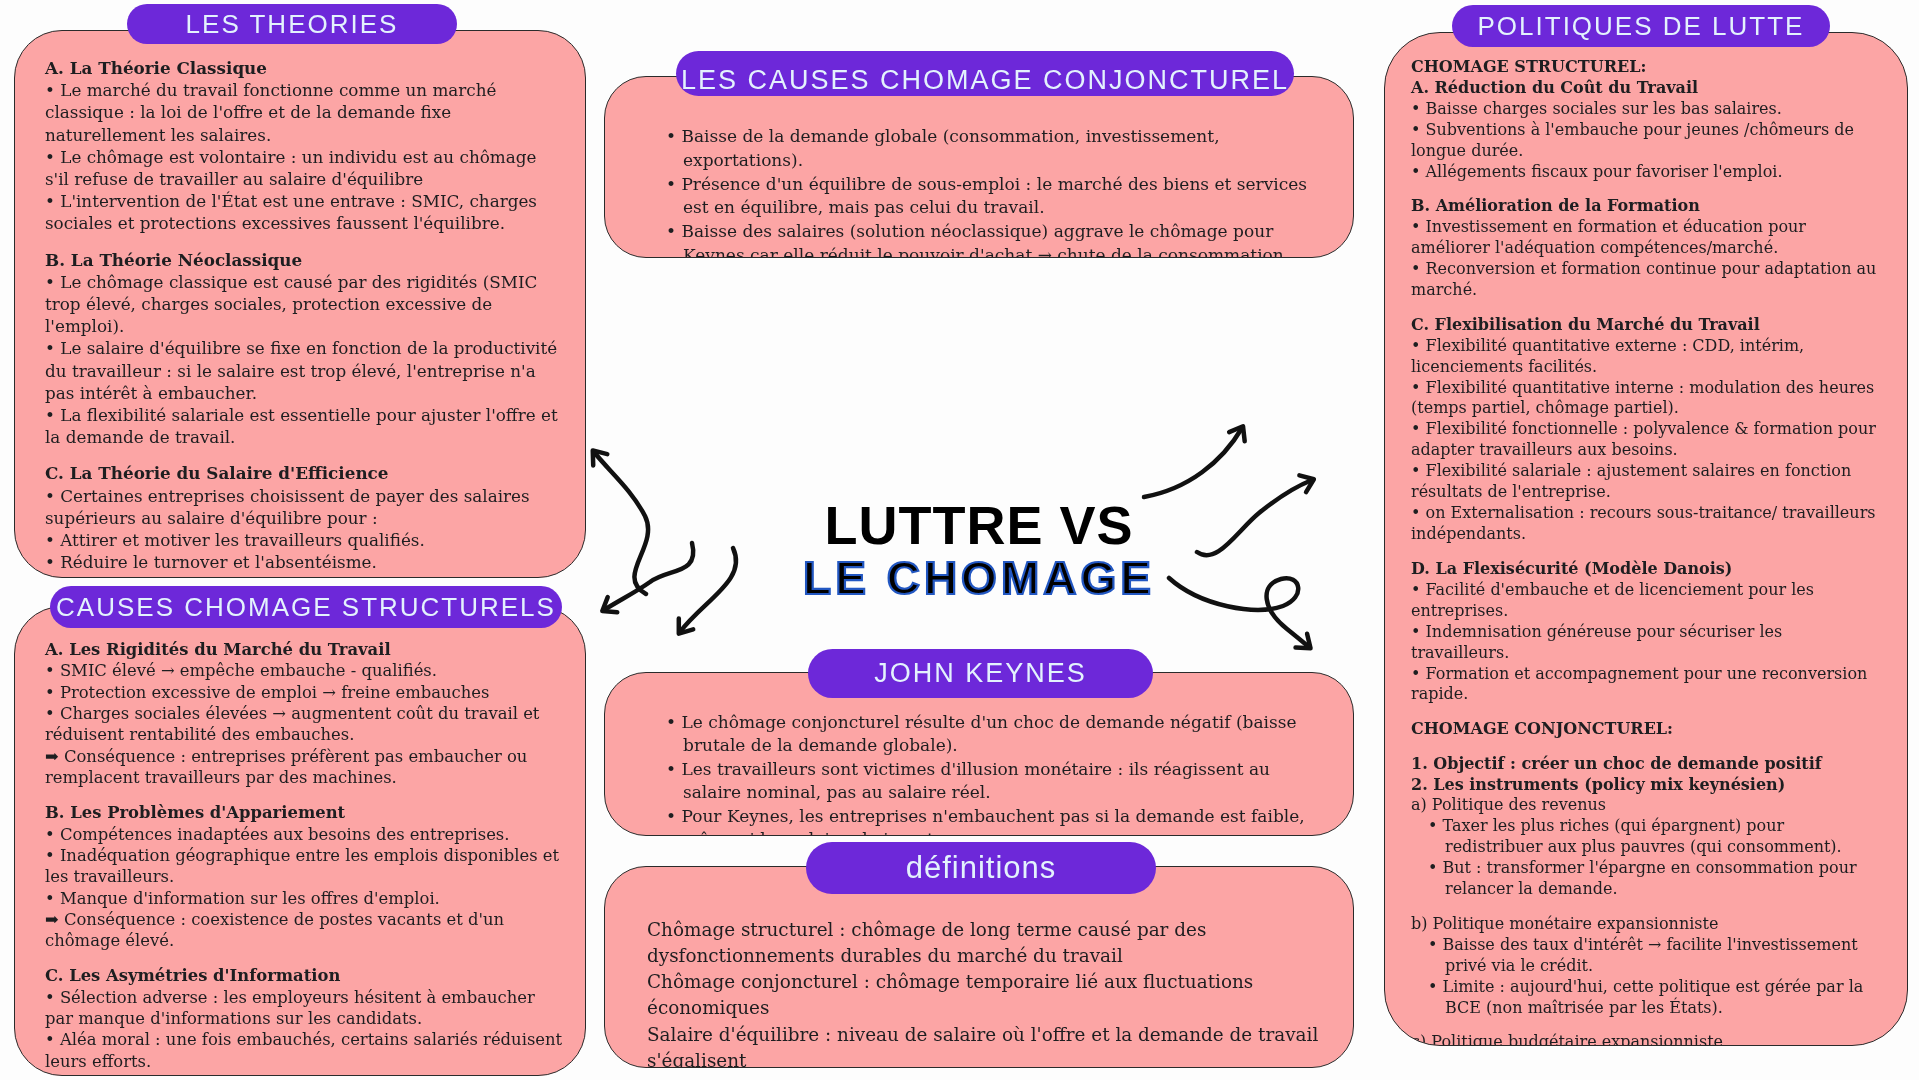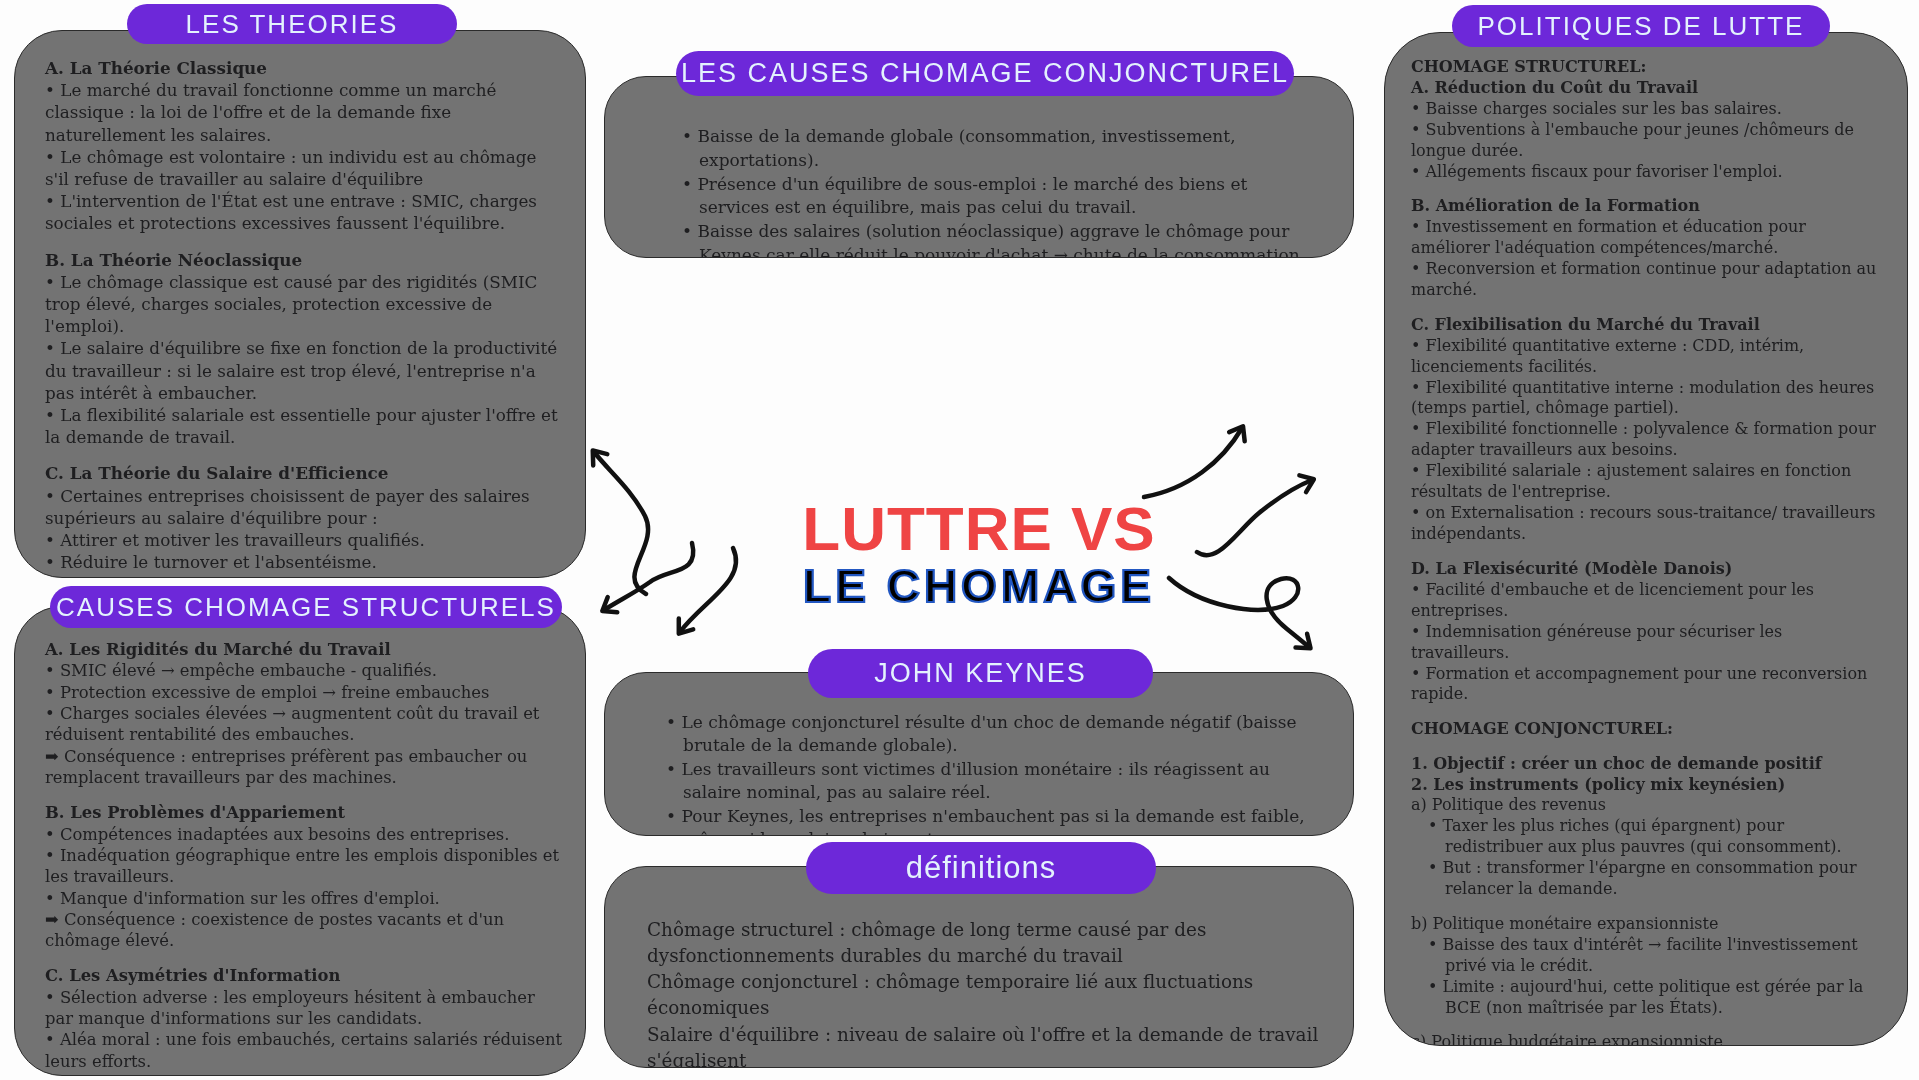--- a/index.html
+++ b/index.html
@@ -1,24 +1,24 @@
 <!DOCTYPE html>
 <html><head>
 <meta charset="utf-8">
 <style>
   html,body{margin:0;padding:0;background:#fdfdfd;}
   .canvas{position:relative;width:1919px;height:1080px;overflow:hidden;
           background:#fdfdfd;font-family:"DejaVu Serif",serif;color:#1e1e20;}
 
   
-  .box{position:absolute;background:#737373;border:1.6px solid #2b2b2b;
+  .box{position:absolute;background:#fca5a5;border:1.6px solid #2b2b2b;
        border-radius:48px;box-sizing:border-box;overflow:hidden;}
   .box-theories   {left:14px;  top:30px;  width:572px; height:548px;}
   .box-causes     {left:14px;  top:606px; width:572px; height:470px;}
-  .box-conjonc    {left:604px; top:76px;  width:750px; height:182px; border-radius:42px;padding-left:16px;}
+  .box-conjonc    {left:604px; top:76px;  width:750px; height:182px; border-radius:42px;}
   .box-keynes     {left:604px; top:672px; width:750px; height:164px; border-radius:42px;}
   .box-defs       {left:604px; top:866px; width:750px; height:202px; border-radius:42px;}
   .box-politiques {left:1384px;top:32px;  width:524px; height:1014px;border-radius:56px;}
 
   .body-theories  {padding:26px 24px 14px 30px;font-size:16.8px;line-height:1.32;}
   .body-causes    {padding:32px 22px 14px 30px;font-size:16.4px;line-height:1.30;}
   .body-conjonc   {padding:48px 38px 14px 44px;font-size:17px;  line-height:1.40;}
   .body-keynes    {padding:38px 30px 14px 44px;font-size:17px;  line-height:1.38;}
   .body-defs      {padding:50px 34px 14px 42px;font-size:18.4px;line-height:1.42;}
   .body-politiques{padding:24px 24px 14px 26px;font-size:16px;  line-height:1.31;}
@@ -31,29 +31,29 @@
   .ln-ib{padding-left:34px;text-indent:-17px;}
   .ln-blank{height:0.85em;}
 
   
   .pill{position:absolute;background:#6d28d9;border-radius:999px;
         display:flex;align-items:center;justify-content:center;
         font-family:"Liberation Sans",sans-serif;color:#e3f2fd;
         letter-spacing:2px;z-index:5;}
   .pill-theories  {left:127px; top:4px;   width:330px;height:40px;font-size:26px;}
   .pill-causes    {left:50px;  top:586px; width:512px;height:42px;font-size:26px;}
-  .pill-conjonc   {left:676px; top:51px;  width:618px;height:45px;font-size:27px;}
+  .pill-conjonc   {left:676px; top:51px;  width:618px;height:45px;font-size:27px;align-items:flex-end;}
   .pill-keynes    {left:808px; top:649px; width:345px;height:49px;font-size:27px;}
   .pill-defs      {left:806px; top:842px; width:350px;height:52px;font-size:31px;letter-spacing:1px;}
   .pill-politiques{left:1452px;top:5px;   width:378px;height:42px;font-size:26px;}
 
   
   .title{position:absolute;left:604px;top:498px;width:750px;text-align:center;
          font-family:"Liberation Sans",sans-serif;font-weight:800;z-index:4;}
-  .title .t1{font-size:62px;line-height:1.0;color:#ef4444;letter-spacing:1px;}
+  .title .t1{font-size:54px;line-height:1.0;color:#000000;letter-spacing:1px;}
   .title .t2{font-size:46px;line-height:1.15;letter-spacing:4px;color:#000000;
              -webkit-text-stroke:2.2px #2257c2;}
 
   
   .arrows{position:absolute;left:0;top:0;width:1919px;height:1080px;
           pointer-events:none;z-index:3;}
   .arrows path{fill:none;stroke:#111;stroke-width:4.5;stroke-linecap:round;}
 </style>
 </head>
 <body>

